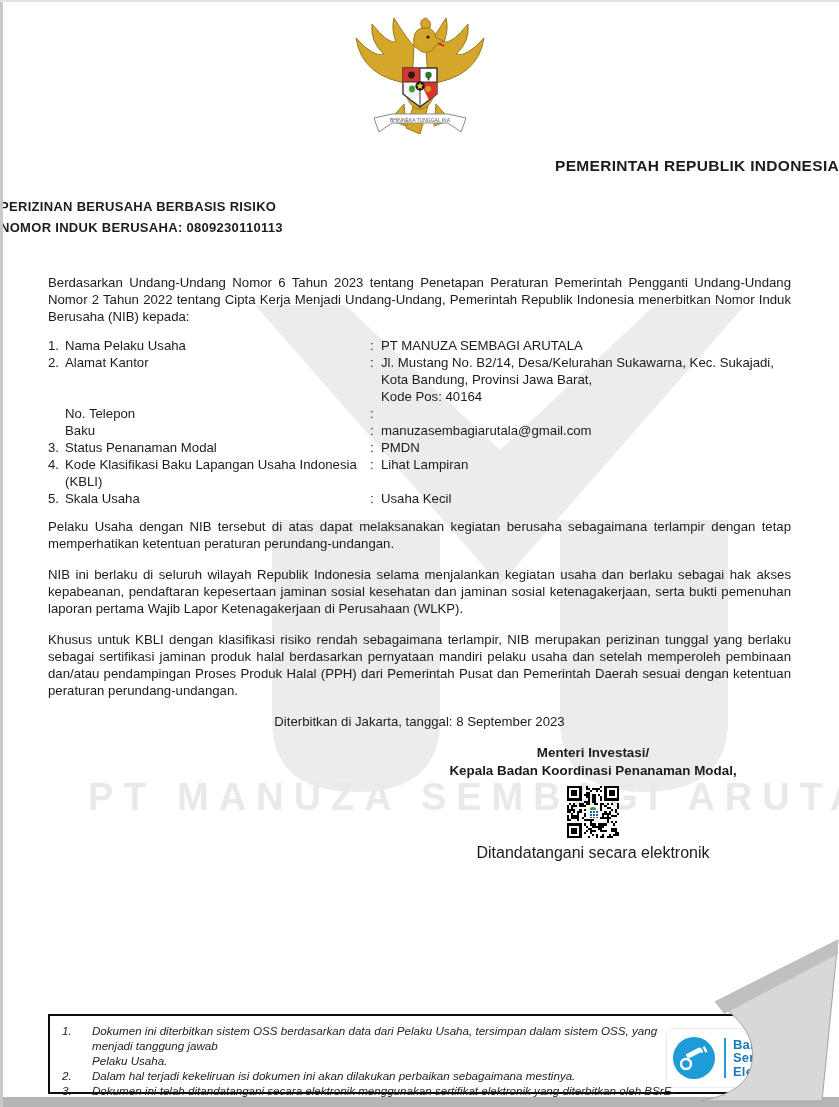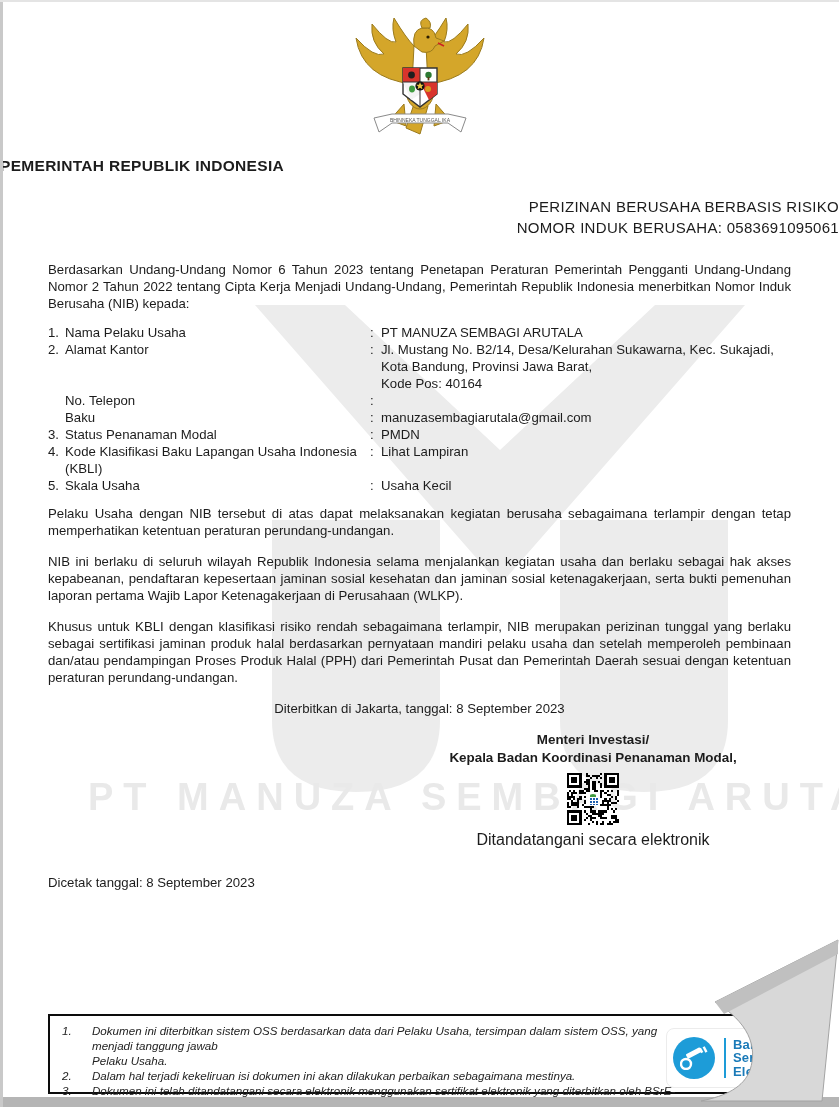--- a/index.html
+++ b/index.html
@@ -16,27 +16,27 @@
   .wm-layer{position:absolute;left:0;top:0;z-index:0;}
   .wm-text{
     position:absolute;left:88px;top:776px;z-index:0;white-space:nowrap;
     font-size:38px;font-weight:bold;letter-spacing:10px;color:#e9e9e9;
   }
 
   
   .emblem{position:absolute;left:348px;top:12px;width:144px;height:130px;z-index:1;}
 
   
-  .gov-title{position:absolute;left:0;top:157px;width:100%;text-align:left;
+  .gov-title{position:absolute;left:0;top:157px;width:100%;text-align:right;
     font-size:15.5px;font-weight:bold;letter-spacing:.3px;z-index:1;}
-  .doc-title{position:absolute;left:0;top:196px;width:100%;text-align:right;
-    font-size:15px;font-weight:normal;line-height:21px;letter-spacing:.3px;z-index:1;}
-
-  
-  .content{position:absolute;left:48px;top:261px;width:743px;z-index:1;
+  .doc-title{position:absolute;left:0;top:196px;width:100%;text-align:left;
+    font-size:13px;font-weight:bold;line-height:21px;letter-spacing:.3px;z-index:1;}
+
+  
+  .content{position:absolute;left:48px;top:274px;width:743px;z-index:1;
     font-size:13.2px;line-height:17px;}
   .para{text-align:justify;margin:0 0 14px 0;}
   .intro{margin-bottom:12px;}
   .fields{margin:0 0 11px 0;}
   .frow{display:flex;}
   .fnum{flex:none;width:17px;}
   .flabel{flex:none;width:305px;white-space:pre-line;}
   .fcolon{flex:none;width:11px;text-align:left;}
   .fvalue{flex:1;white-space:pre-line;}
   .issued{margin:0 0 12px 0;text-align:center;}
@@ -125,21 +125,21 @@
 
   <g>
     <path d="M26,106 L44,102 L100,102 L118,106 L113,120 L100,111 L44,111 L31,120 Z" fill="#ffffff" stroke="#8a8a8a" stroke-width="1"></path>
     <text x="72" y="109.5" text-anchor="middle" font-size="5" fill="#555">BHINNEKA TUNGGAL IKA</text>
   </g>
 </svg>
 
 <div class="gov-title">PEMERINTAH REPUBLIK INDONESIA</div>
 <div class="doc-title">
   <div>PERIZINAN BERUSAHA BERBASIS RISIKO</div>
-  <div>NOMOR INDUK BERUSAHA: 0583691095061</div>
+  <div>NOMOR INDUK BERUSAHA: 0809230110113</div>
 </div>
 
 <div class="content">
   <p class="para intro">Berdasarkan Undang-Undang Nomor 6 Tahun 2023 tentang Penetapan Peraturan Pemerintah Pengganti Undang-Undang Nomor 2 Tahun 2022 tentang Cipta Kerja Menjadi Undang-Undang, Pemerintah Republik Indonesia menerbitkan Nomor Induk Berusaha (NIB) kepada:</p>
 
   <div class="fields">
     <div class="frow">
       <span class="fnum">1.</span>
       <span class="flabel">Nama Pelaku Usaha</span>
       <span class="fcolon">:</span>
@@ -379,21 +379,20 @@
           <rect x="2" y="20" width="3" height="3" fill="#000"></rect>
         </svg>
       <div class="qr-logo">
         <div class="leaf"></div>
           <div class="box"></div>
       </div>
     </div>
     <div class="sign-note">Ditandatangani secara elektronik</div>
   </div>
 
-  <div class="printed">Dicetak tanggal: 8 September 2023</div>
 </div>
 
 <div class="footer-box">
   <div class="note">
     <span class="n-num">1.</span>
     <span class="n-text">Dokumen ini diterbitkan sistem OSS berdasarkan data dari Pelaku Usaha, tersimpan dalam sistem OSS, yang menjadi tanggung jawab
 Pelaku Usaha.</span>
   </div>
   <div class="note">
     <span class="n-num">2.</span>

